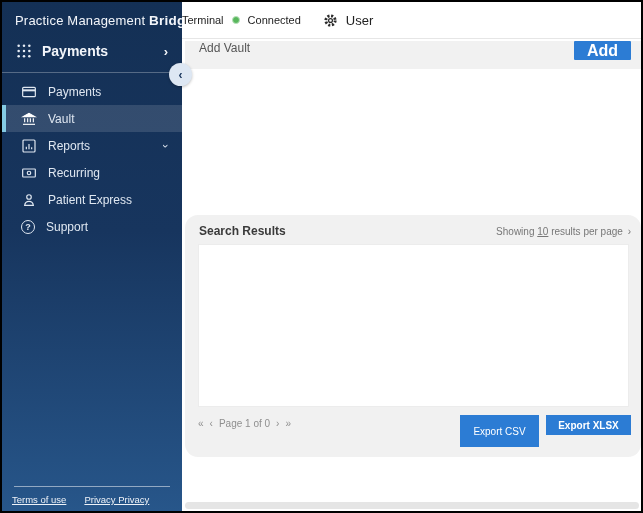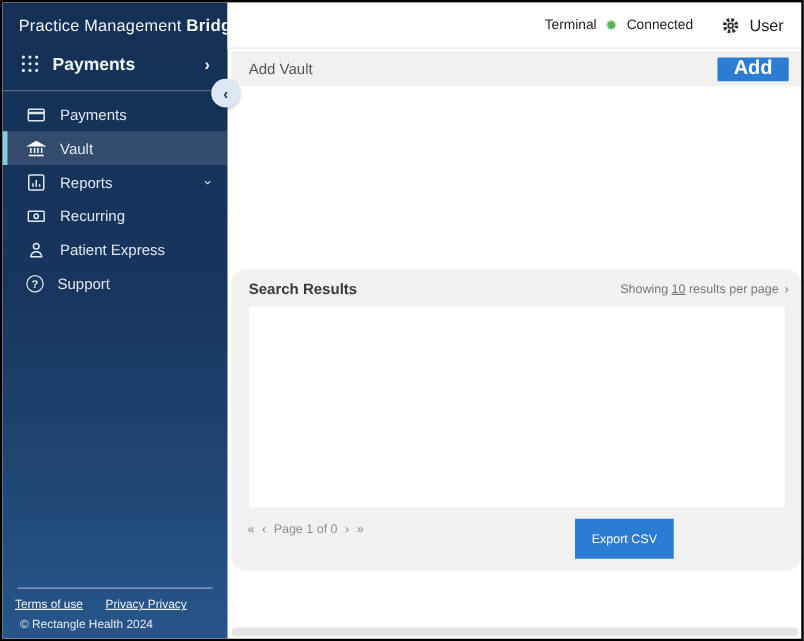--- a/index.html
+++ b/index.html
@@ -52,30 +52,30 @@
     background:#dde7f3; border-radius:50%; z-index:5;
     display:flex; align-items:center; justify-content:center;
     color:#16335b; font-size:12px; font-weight:bold; cursor:pointer;
     box-shadow:0 1px 3px rgba(0,0,0,.25);
   }
 
   
   .topbar {
     position:absolute; left:180px; top:0; right:0; height:37px; background:#fff;
     border-bottom:1px solid #e6e6e6;
-    display:flex; align-items:center; justify-content:flex-end; padding-right:14px; gap:6px;
+    display:flex; align-items:center; justify-content:flex-start; padding-right:14px; gap:6px;
   }
   .terminal-lbl, .connected-lbl { font-size:11px; color:#1d1d1d; }
   .status-dot { width:8px; height:8px; border-radius:50%; background:#58b75c; border:1.5px solid #b8e0ba; margin:0 2px; }
   .topbar .spacer { width:10px; }
   .user-lbl { font-size:13px; color:#222; font-weight:500; margin-left:2px; }
 
   
   .panel { position:absolute; left:183px; right:0; background:#f1f1f1; }
-  .panel-addvault { top:39px; height:28px; display:flex; align-items:center; padding:0 10px 0 14px; }
+  .panel-addvault { top:39px; height:28px; display:flex; align-items:flex-start; padding:0 10px 0 14px; }
   .panel-addvault .ttl { font-size:12px; color:#555; }
   .btn { background:#2c7cd4; color:#fff; border:none; cursor:pointer; font-family:"Liberation Sans",sans-serif; }
   .btn-add { margin-left:auto; width:57px; height:19px; font-size:16px; font-weight:bold; border-radius:1px; }
 
   .panel-search { top:71px; height:136px; }
   .panel-search .ttl { position:absolute; left:14px; top:10px; font-size:12px; color:#666; }
   .fld { position:absolute; }
   .fld label { display:block; font-size:10.5px; color:#8a8a8a; margin-bottom:3px; }
   .fld input {
     width:100%; height:20px; border:1px solid #e3e3e3; background:#fff;
@@ -182,21 +182,20 @@
         <span>Support</span>
       </div>
     </div>
 
     <div class="side-footer">
       <div class="rule"></div>
       <div class="side-links">
         <span>Terms of use</span>
         <span>Privacy Privacy</span>
       </div>
-      <div class="copyright">© Rectangle Health 2024</div>
     </div>
   </div>
 
   <div class="collapse-btn">
     <span>‹</span>
   </div>
 
   <div class="topbar">
     <span class="terminal-lbl">Terminal</span>
     <span class="status-dot"></span>
@@ -228,16 +227,17 @@
 
     <div class="pager">
       <span>«</span>
       <span>‹</span>
       <span class="pg-label">Page 1 of 0</span>
       <span>›</span>
       <span>»</span>
     </div>
 
     <button class="btn btn-csv">Export CSV</button>
+    <button class="btn btn-xlsx">Export XLSX</button>
   </div>
 
   <div class="hscroll"></div>
 </div>
 
 </body></html>

